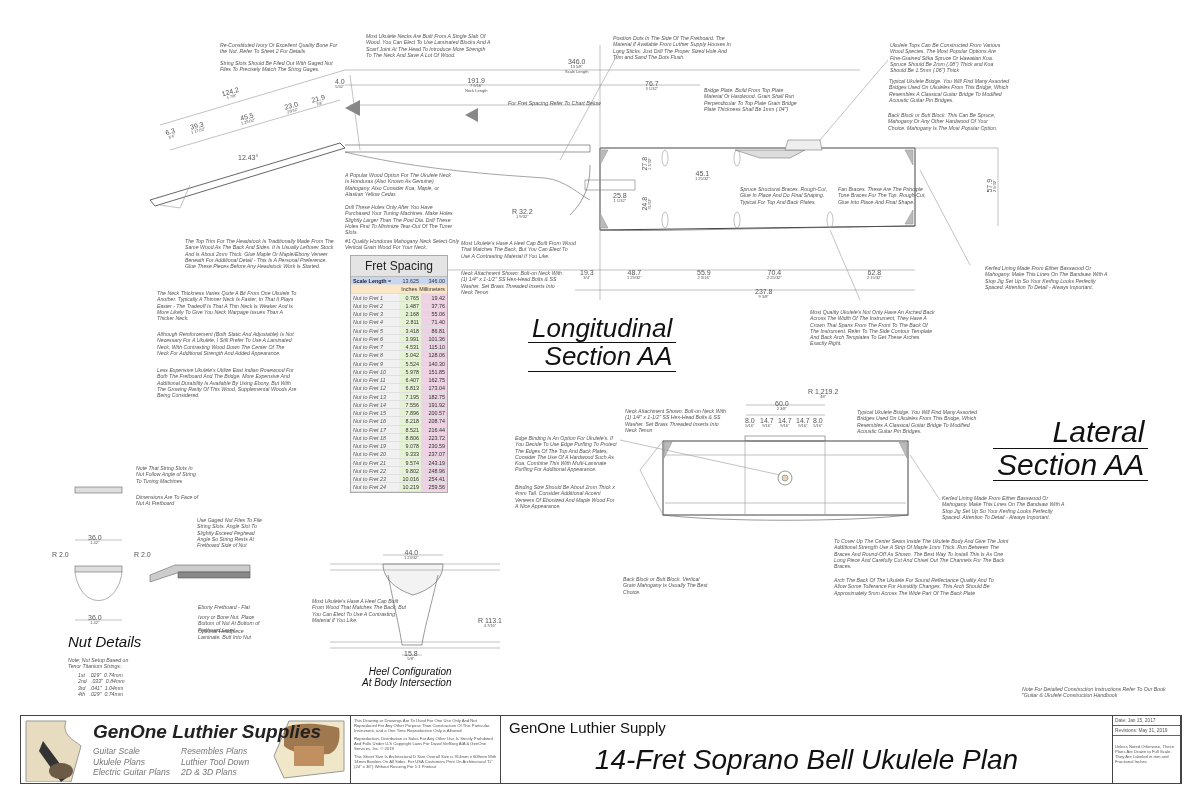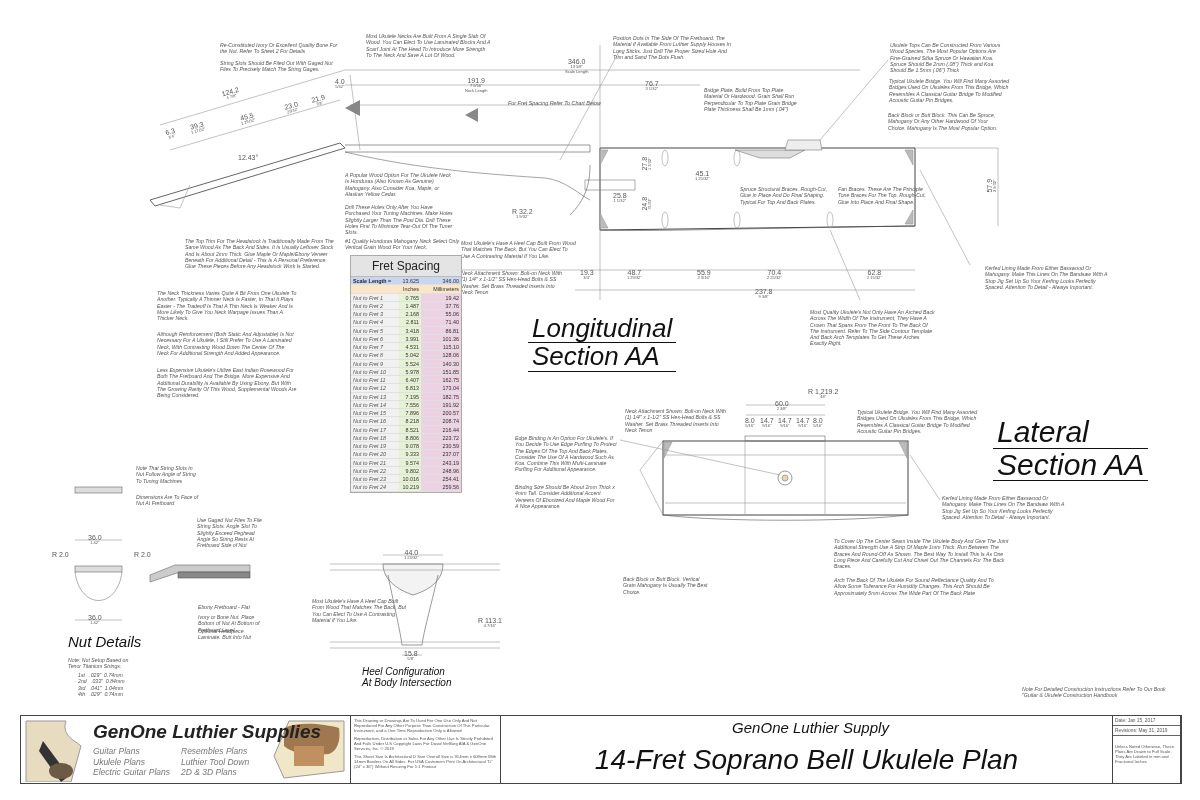--- a/index.html
+++ b/index.html
@@ -1,26 +1,26 @@
 <!DOCTYPE html>
 <html><head>
 <meta charset="utf-8">
 <style>
   * { margin:0; padding:0; box-sizing:border-box; }
   html, body { width:1200px; height:800px; background:#ffffff; overflow:hidden; }
   body { position:relative; font-family:"Liberation Sans", sans-serif; color:#333; }
   .note { position:absolute; font-style:italic; font-size:5.2px; line-height:6.3px; color:#555; white-space:pre-line; }
   .dim { position:absolute; font-size:7px; color:#555; text-align:center; line-height:7px; }
   .dim small { display:block; font-size:4px; line-height:4.5px; }
-  .big-title { position:absolute; font-style:italic; color:#111; text-align:left; line-height:1.05; }
+  .big-title { position:absolute; font-style:italic; color:#111; text-align:right; line-height:1.05; }
   .big-title span { display:block; border-bottom:1.5px solid #111; padding:0 4px; }
   svg.draw { position:absolute; left:0; top:0; }
 
   
-  .fret-table { position:absolute; left:350px; top:255px; width:112px; border:1px solid #aaa; background:#a16207; }
+  .fret-table { position:absolute; left:350px; top:255px; width:98px; border:1px solid #aaa; background:#a16207; }
   .fret-title { background:#e4e4e4; font-size:12px; text-align:center; padding:3px 0; color:#222; border-bottom:1px solid #bbb; }
   .fret-row { display:flex; height:8.25px; font-size:5.4px; line-height:8.25px; border-bottom:1px solid #e0e0e0; }
   .fret-row .c1 { width:48px; padding-left:2px; font-style:italic; color:#555; background:#f1f1f1; }
   .fret-row .c2 { width:22px; text-align:right; padding-right:2px; background:#e6f2d4; color:#333; }
   .fret-row .c3 { flex:1; text-align:right; padding-right:2px; background:#ecd2e2; color:#333; }
   .fret-row.scale .c1 { background:#c9d6f0; font-style:normal; font-weight:bold; color:#223; }
   .fret-row.scale .c2, .fret-row.scale .c3 { background:#c9d6f0; }
   .fret-row.hdr .c1 { background:#fbe7c7; }
   .fret-row.hdr .c2 { background:#fbe7c7; }
   .fret-row.hdr .c3 { background:#fbe7c7; }
@@ -363,37 +363,37 @@
       <path d="M22 25 L48 60 L40 66 L18 35 Z" fill="#333"></path>
       <ellipse cx="40" cy="55" rx="12" ry="8" fill="#6b5a45"></ellipse>
     </svg>
     <svg width="80" height="66" style="position:absolute;left:248px;top:0;">
       <path d="M5 40 L20 5 L75 5 L75 55 L15 62 Z" fill="#f0e6c8" stroke="#999"></path>
       <path d="M15 12 C30 5,55 8,70 12 C72 25,68 35,60 38 C40 40,25 38,15 30 Z" fill="#a07850"></path>
       <rect x="25" y="30" width="30" height="20" fill="#c09060"></rect>
     </svg>
     <div style="position:absolute;left:72px;top:5px;font-size:19px;font-style:italic;color:#222;font-weight:bold;">GenOne Luthier Supplies</div>
     <div style="position:absolute;left:72px;top:30px;font-size:8.5px;font-style:italic;color:#777;line-height:10.5px;">
-      <div>Guitar Plans</div>
+      <div>Guitar Scale</div>
       <div>Ukulele Plans</div>
       <div>Electric Guitar Plans</div>
     </div>
     <div style="position:absolute;left:160px;top:30px;font-size:8.5px;font-style:italic;color:#777;line-height:10.5px;">
       <div>Resembles Plans</div>
       <div>Luthier Tool Down</div>
       <div>2D &amp; 3D Plans</div>
     </div>
   </div>
   <div class="tb-legal">
     <p>This Drawing or Drawings Are To Used For One Use Only And Not Reproduced For Any Other Purpose Than Construction Of This Particular Instrument, and a One Time Reproduction Only is Allowed</p>
     <p>Reproduction, Distribution or Sales For Any Other Use Is Strictly Prohibited And Falls Under U.S Copyright Laws For David VerBurg AIA &amp; GenOne Services, Inc. © 2019</p>
     <p>This Sheet Size Is Architectural D Size Overall Size is 914mm x 609mm With 14mm Borders On All Sides. For USA Customers Print On Architectural "D" (24" x 36") Without Resizing For 1:1 Printout</p>
   </div>
   <div class="tb-main">
-    <div style="position:absolute;left:8px;right:0;top:3px;text-align:center;font-size:15px;font-style:italic;color:#111;">GenOne Luthier Supply</div>
+    <div style="position:absolute;left:8px;right:0;top:3px;text-align:left;font-size:15px;color:#111;">GenOne Luthier Supply</div>
     <div style="position:absolute;left:0;right:0;top:28px;text-align:center;font-size:28px;font-style:italic;color:#111;">14-Fret Soprano Bell Ukulele Plan</div>
   </div>
   <div class="tb-meta">
     <div>Date: Jan 15, 2017</div>
     <div>Revisions: May 31, 2019</div>
     <div style="border-bottom:none;font-size:4.2px;line-height:5px;margin-top:6px;">Unless Noted Otherwise, These Plans Are Drawn to Full Scale. They Are Labeled in mm and Fractional Inches</div>
   </div>
 </div>
 
 </body></html>

